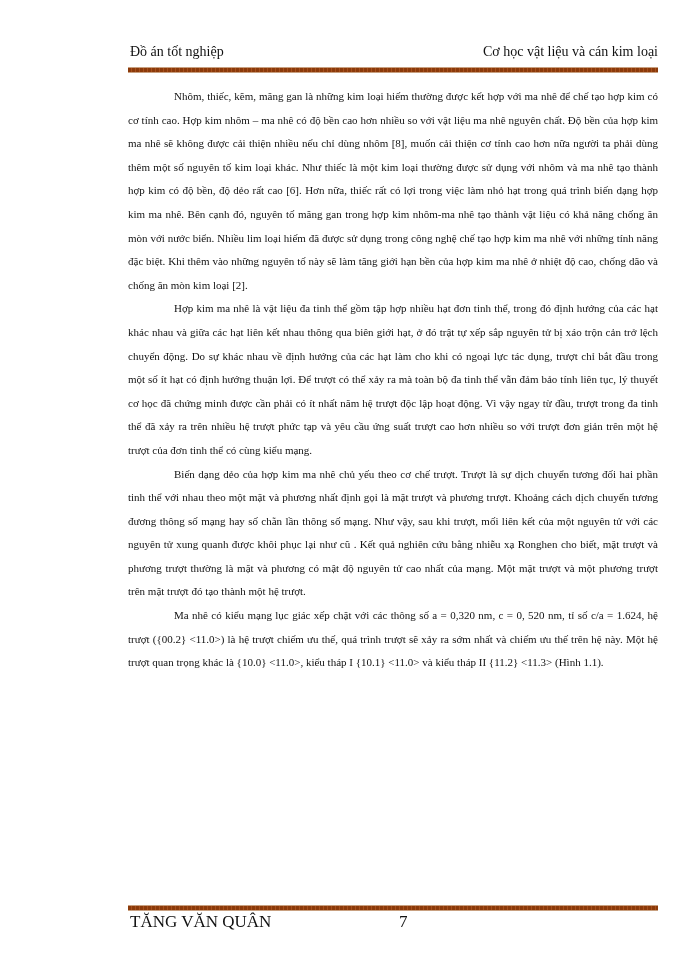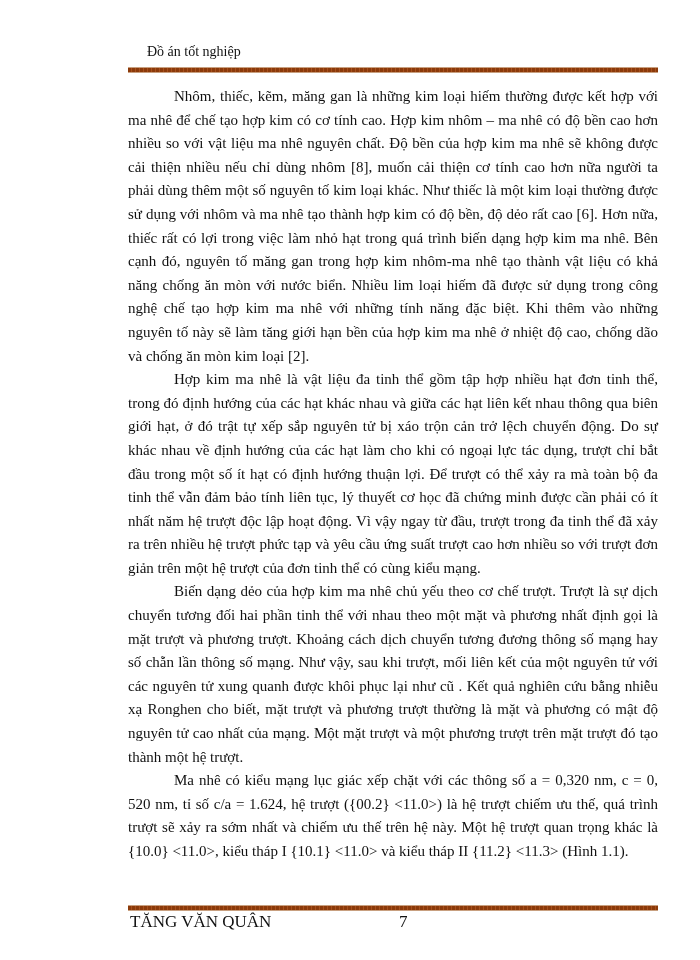--- a/index.html
+++ b/index.html
@@ -17,40 +17,40 @@
     }
     .page-header {
       position: absolute;
       left: 128px;
       top: 44px;
       width: 532px;
       height: 16px;
       font-size: 14px;
       line-height: 16px;
     }
-    .page-header .left { position: absolute; left: 2px; top: 0; margin-left: 17px; }
+    .page-header .left { position: absolute; left: 2px; top: 0; }
     .page-header .right { position: absolute; right: 2px; top: 0; }
     .rule {
       position: absolute;
       left: 128px;
       width: 530px;
       height: 6px;
       background: repeating-linear-gradient(90deg, #8b3a0a 0px, #8b3a0a 3px, #a8501c 3px, #a8501c 4px);
       border-top: 1px solid #c8a080;
       border-bottom: 1px solid #c8a080;
       box-sizing: border-box;
     }
     .rule.top { top: 67px; }
     .rule.bottom { top: 905px; }
     .content {
       position: absolute;
       left: 128px;
       top: 85px;
       width: 530px;
-      font-size: 15px;
+      font-size: 11px;
       line-height: 23.6px;
       text-align: justify;
     }
     .content p {
       margin: 0;
       text-indent: 46px;
       text-align: justify;
     }
     .page-footer {
       position: absolute;
@@ -62,20 +62,21 @@
       line-height: 16px;
     }
     .page-footer .author { position: absolute; left: 2px; top: 0; }
     .page-footer .page-num { position: absolute; left: 271px; top: 0; }
   </style>
 </head>
 <body>
 
 <div class="page-header">
   <span class="left">Đồ án tốt nghiệp</span>
+  <span class="right">Cơ học vật liệu  và cán kim loại</span>
 </div>
 <div class="rule top"></div>
 
 <div class="content">
   <p>Nhôm, thiếc, kẽm, măng gan là những kim loại hiếm thường được kết hợp với ma nhê để chế tạo hợp kim có cơ tính cao. Hợp kim nhôm – ma nhê có độ bền cao hơn nhiều so với vật  liệu ma nhê nguyên  chất. Độ bền của hợp kim ma nhê sẽ không được cải thiện nhiều nếu chỉ dùng nhôm [8], muốn cải thiện cơ tính cao hơn nữa người ta phải dùng thêm một số nguyên tố kim loại khác. Như thiếc là một kim loại thường được sử dụng với nhôm và ma nhê tạo thành hợp kim có độ bền, độ dẻo rất cao [6]. Hơn nữa, thiếc rất có lợi trong việc làm nhỏ hạt trong quá trình biến dạng hợp kim ma nhê. Bên cạnh đó, nguyên tố măng gan trong hợp kim nhôm-ma nhê tạo thành vật liệu có khả năng chống ăn mòn với nước biển. Nhiều lim loại hiếm đã được sử dụng trong công nghệ chế tạo hợp kim ma nhê với những tính năng đặc biệt. Khi thêm vào những nguyên tố này sẽ làm tăng giới hạn bền của hợp kim ma nhê ở nhiệt độ cao, chống dão và chống ăn mòn kim loại [2].</p>
   <p>Hợp kim ma nhê là vật  liệu đa tinh thể gồm tập hợp nhiều hạt đơn tinh thể, trong đó định hướng của các hạt khác nhau và giữa các hạt liên kết nhau thông qua biên giới hạt, ở đó trật tự xếp sắp nguyên tử bị xáo trộn cản trở lệch chuyển động. Do sự khác nhau về định hướng của các hạt làm cho khi có ngoại lực tác dụng, trượt chỉ bắt đầu trong một số ít hạt có định hướng thuận lợi. Để trượt có thể xảy ra mà toàn bộ đa tinh thể vẫn đảm bảo tính liên tục, lý thuyết cơ học đã chứng minh được cần phải có ít nhất năm hệ trượt độc lập hoạt động. Vì vậy ngay từ đầu, trượt trong đa tinh thể đã xảy ra trên nhiều hệ trượt phức tạp và yêu cầu ứng suất trượt cao hơn nhiều so với trượt đơn giản trên một hệ trượt của đơn tinh thể  có cùng kiểu mạng.</p>
   <p>Biến dạng dẻo của hợp kim ma nhê chủ yếu theo cơ chế trượt. Trượt là sự dịch chuyển tương đối hai phần tinh thể với nhau theo một mặt và phương nhất định gọi là mặt trượt và phương trượt. Khoảng cách dịch chuyển tương đương thông số mạng hay số chẵn lần thông số mạng. Như vậy,  sau khi trượt, mối liên kết của một nguyên tử với các nguyên tử xung quanh được khôi phục lại như cũ . Kết quả nghiên cứu bằng nhiễu xạ Ronghen cho biết, mặt trượt và phương trượt thường là mặt và phương có mật độ nguyên tử cao nhất của mạng. Một mặt trượt và một phương trượt trên mặt trượt đó tạo thành một hệ trượt.</p>
   <p>Ma nhê có kiểu mạng lục giác xếp chặt với các thông số a = 0,320 nm, c = 0, 520 nm, tỉ số c/a = 1.624, hệ trượt ({00.2} &lt;11.0&gt;) là hệ trượt chiếm ưu thế, quá trình trượt sẽ xảy ra sớm nhất và chiếm ưu thế trên hệ này. Một hệ trượt quan trọng khác là {10.0} &lt;11.0&gt;, kiểu tháp I {10.1} &lt;11.0&gt; và kiểu tháp II {11.2} &lt;11.3&gt; (Hình 1.1).</p>
 </div>
 

